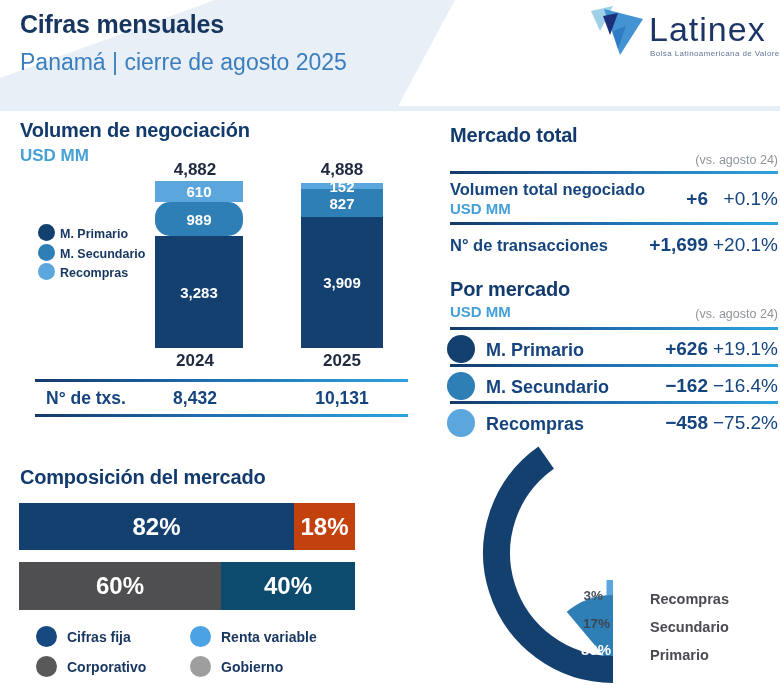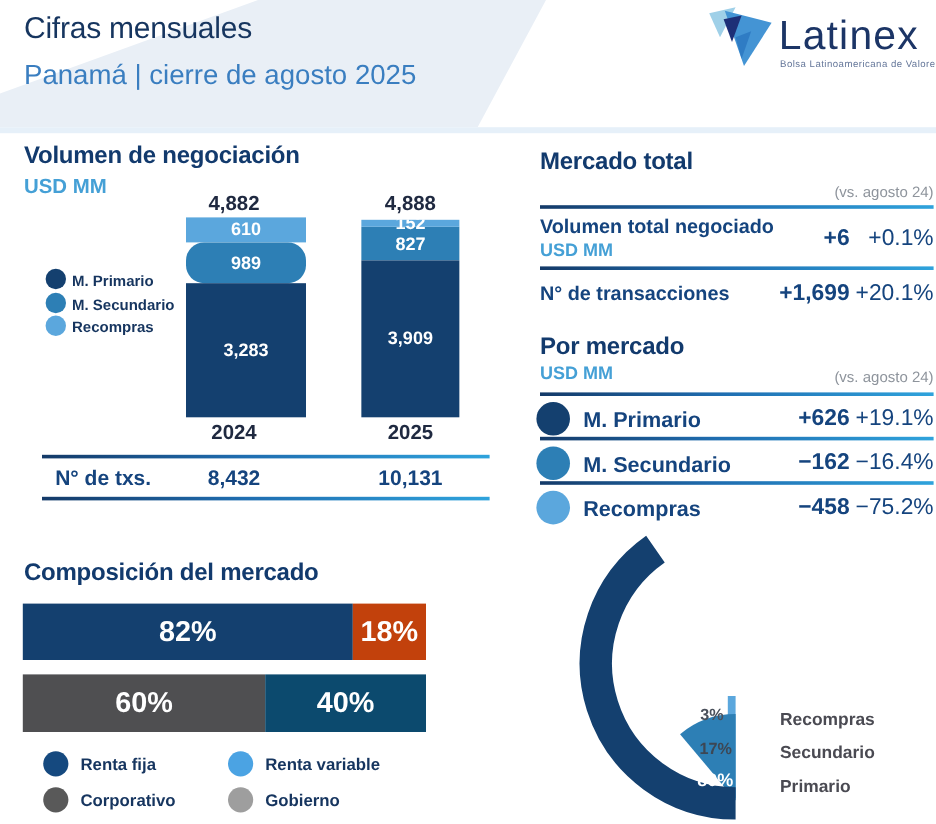--- a/index.html
+++ b/index.html
@@ -6,21 +6,21 @@
   body{
     width:780px;height:687px;position:relative;overflow:hidden;background:#ffffff;
     font-family:"Liberation Sans","DejaVu Sans",sans-serif;
   }
   .abs{position:absolute;}
   
   .header-shape{left:0;top:0;width:780px;height:106px;background:#e9eff6;
     -webkit-clip-path:polygon(215px 0,455px 0,398px 106px,0 106px,0 78px);
     clip-path:polygon(215px 0,455px 0,398px 106px,0 106px,0 78px);}
   .header-band{left:0;top:106px;width:780px;height:5px;background:#e6f0f9;}
-  .page-title{left:20px;top:10px;font-size:25px;font-weight:normal;color:#16355f;letter-spacing:-0.2px;}
+  .page-title{left:20px;top:10px;font-size:25px;font-weight:bold;color:#16355f;letter-spacing:-0.2px;}
   .page-subtitle{left:20px;top:49px;font-size:23px;color:#3a7ec0;}
   
   .h2{font-size:20px;font-weight:bold;color:#123a6d;letter-spacing:-0.2px;}
   .unit{font-size:17px;font-weight:bold;color:#45a0d6;}
   .note{font-size:12.5px;color:#8e949c;text-align:right;}
   .rule{height:3px;background:linear-gradient(90deg,#143a68 0%,#1f6db0 45%,#2fa3dc 100%);}
   
   .bar{overflow:hidden;}
   .seg{display:flex;align-items:center;justify-content:center;color:#fff;
        font-size:15px;font-weight:bold;}
@@ -58,21 +58,21 @@
   <text x="66" y="37" font-size="34" fill="#1c3566" letter-spacing="1">Latinex</text>
   <text x="67" y="52" font-size="8" fill="#647699" letter-spacing="0.4">Bolsa Latinoamericana de Valores</text>
 </svg>
 
 <div class="abs h2" style="left:20px;top:119px;">Volumen de negociación</div>
 <div class="abs unit" style="left:20px;top:146px;">USD MM</div>
 
 <div class="abs total-label" style="left:155px;top:160px;width:80px;">4,882</div>
 <div class="abs total-label" style="left:301px;top:160px;width:82px;">4,888</div>
 
-<div class="abs bar" style="left:155px;top:181px;width:100px;height:167px;">
+<div class="abs bar" style="left:155px;top:181px;width:88px;height:167px;">
   <div class="seg" style="height:21px;background:#5ba7dd;">610</div>
   <div class="seg" style="height:34px;background:#2d7fb5;border-radius:15px;">989</div>
   <div class="seg" style="height:112px;background:#14406f;">3,283</div>
 </div>
 
 <div class="abs bar" style="left:301px;top:183px;width:82px;height:165px;">
   <div class="seg" style="height:6px;background:#5ba7dd;position:relative;z-index:2;">152</div>
   <div class="seg" style="height:28px;background:#2d7fb5;">827</div>
   <div class="seg" style="height:131px;background:#14406f;">3,909</div>
 </div>
@@ -98,21 +98,21 @@
 <div class="abs" style="left:19px;top:503px;width:336px;height:47px;">
   <div class="comp-seg" style="width:275px;background:#14406f;">82%</div>
   <div class="comp-seg" style="width:61px;background:#c2410c;">18%</div>
 </div>
 <div class="abs" style="left:19px;top:562px;width:336px;height:48px;">
   <div class="comp-seg" style="width:202px;background:#4f4f51;">60%</div>
   <div class="comp-seg" style="width:134px;background:#0c4a6e;">40%</div>
 </div>
 
 <div class="abs dot" style="left:36px;top:626px;width:21px;height:21px;background:#15497f;"></div>
-<div class="abs comp-legend-label" style="left:67px;top:629px;">Renta fija</div>
+<div class="abs comp-legend-label" style="left:67px;top:629px;">Cifras fija</div>
 <div class="abs dot" style="left:190px;top:626px;width:21px;height:21px;background:#4ba3e3;"></div>
 <div class="abs comp-legend-label" style="left:221px;top:629px;">Renta variable</div>
 <div class="abs dot" style="left:36px;top:656px;width:21px;height:21px;background:#595959;"></div>
 <div class="abs comp-legend-label" style="left:67px;top:659px;">Corporativo</div>
 <div class="abs dot" style="left:190px;top:656px;width:21px;height:21px;background:#9e9e9e;"></div>
 <div class="abs comp-legend-label" style="left:221px;top:659px;">Gobierno</div>
 
 <div class="abs h2" style="left:450px;top:124px;">Mercado total</div>
 <div class="abs note" style="left:600px;top:153px;width:178px;">(vs. agosto 24)</div>
 <div class="abs rule" style="left:450px;top:171px;width:328px;"></div>

